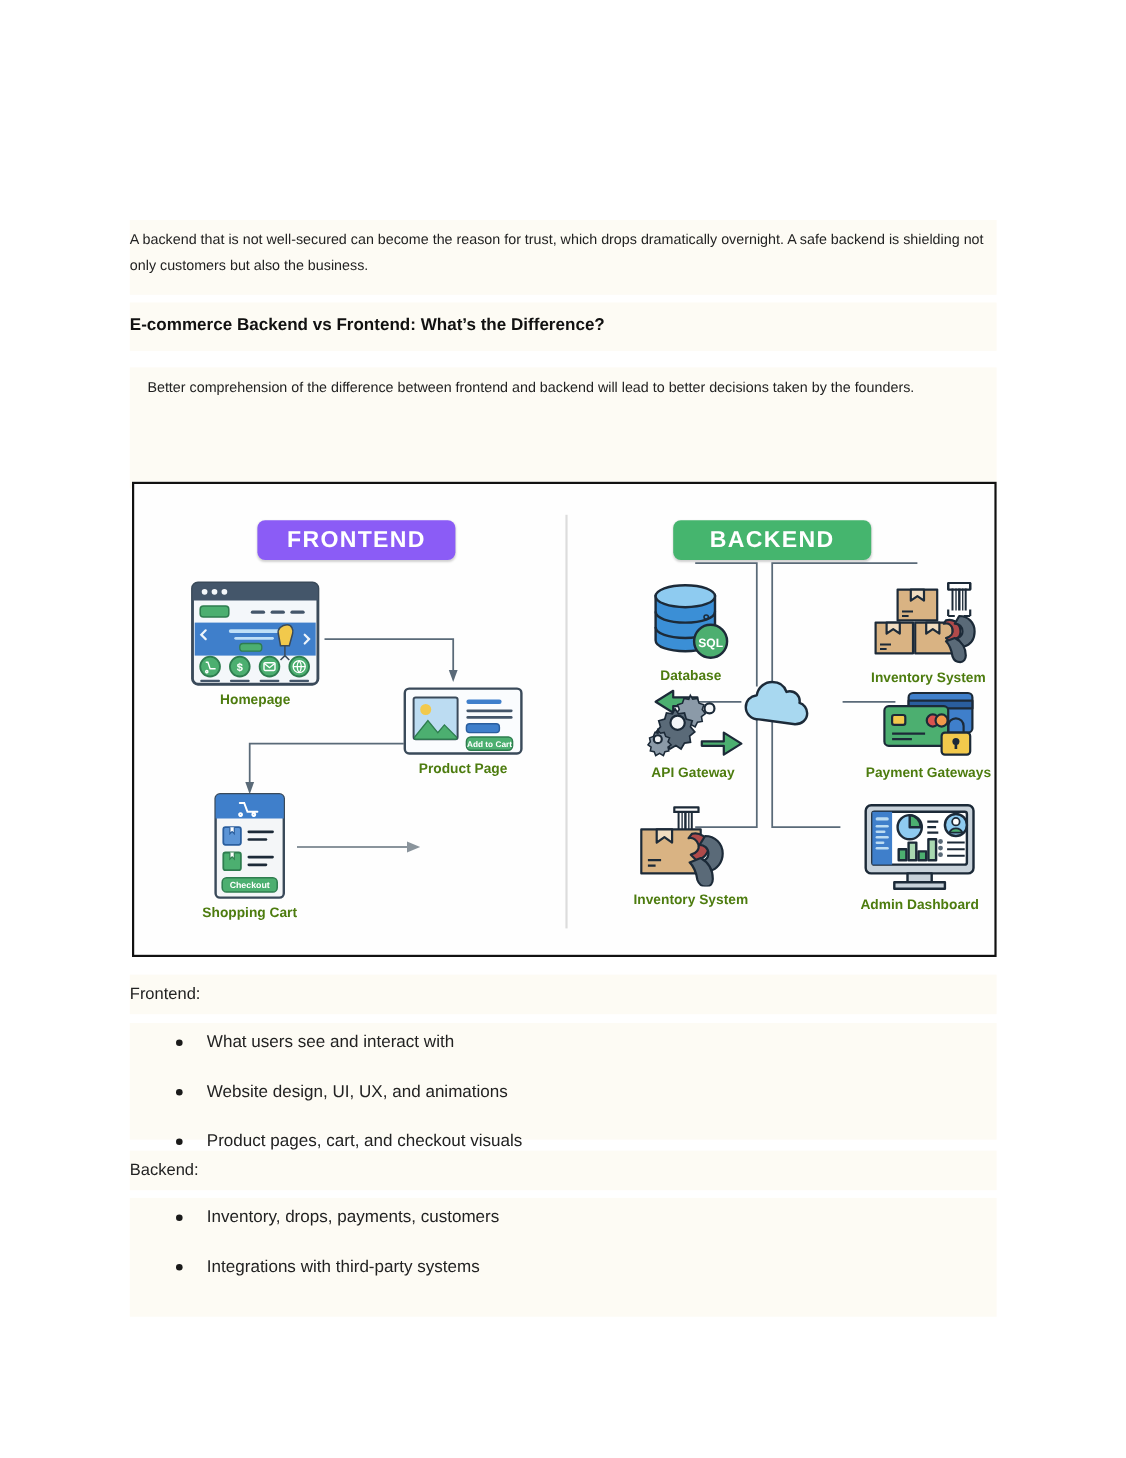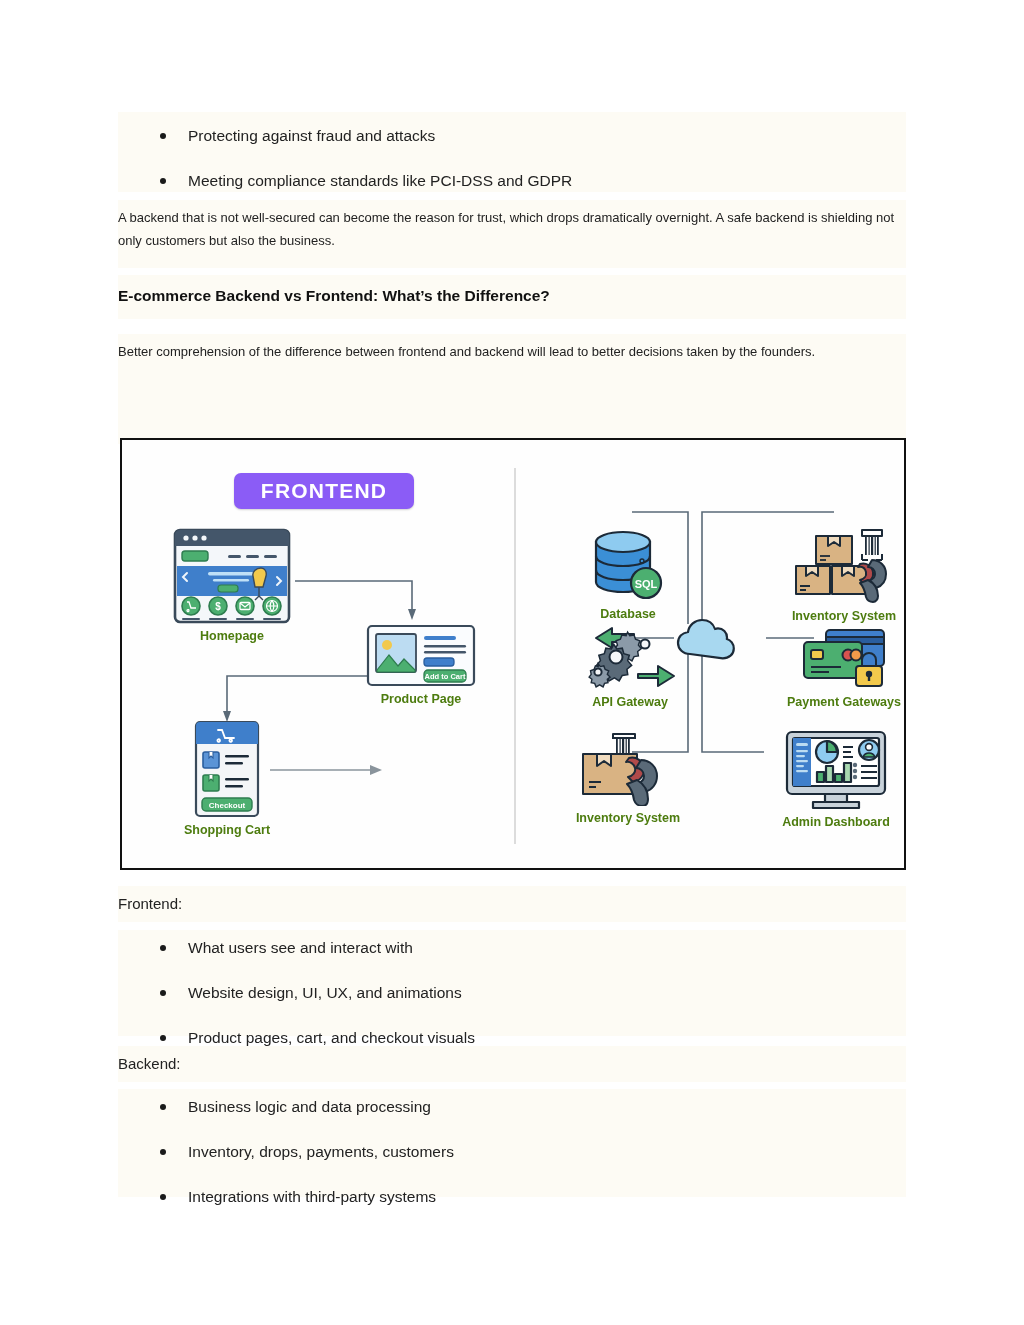--- a/index.html
+++ b/index.html
@@ -127,44 +127,39 @@
     align-items: flex-end;
     justify-content: center;
   }
   svg { display: block; }
 </style>
 </head>
 <body>
 
 <div class="page">
 
-  <div class="content tint" style="top:112px; height:80px;">
-    <ul class="bullets" style="padding-top:14px;">
-      <li>Protecting against fraud and attacks</li>
-      <li>Meeting compliance standards like PCI-DSS and GDPR</li>
-    </ul>
-  </div>
 
   <div class="content tint" style="top:200px; height:62px; padding-top:6px;">
     <p class="para" style="width:786px;">A backend that is not well-secured can become the reason for trust, which drops dramatically overnight. A safe backend is shielding not only customers but also the business.</p>
   </div>
 
   <div class="content tint" style="top:275px; height:44px;">
     <h2 class="heading" style="padding-top:11px;">E-commerce Backend vs Frontend: What’s the Difference?</h2>
   </div>
 
   <div class="content tint" style="top:334px; height:104px; padding-top:6px;">
-    <p class="para" style="width:786px;">Better comprehension of the difference between frontend and backend will lead to better decisions taken by the founders.</p>
+    <p class="para" style="width:786px;margin-left:16px;">Better comprehension of the difference between frontend and backend will lead to better decisions taken by the founders.</p>
   </div>
 
   <div class="diagram">
 
     <div class="divider"></div>
 
     <div class="badge" id="badge-frontend" style="background:#8b5cf6;">FRONTEND</div>
+    <div class="badge" id="badge-backend" style="background:#45b56e;">BACKEND</div>
 
     <svg style="position:absolute; left:0; top:0;" width="392" height="432">
 
       <path d="M 173 141 L 290 141 L 290 170" fill="none" stroke="#5a6a78" stroke-width="1.6"></path>
       <polygon points="290,180 286,169 294,169" fill="#5a6a78"></polygon>
 
       <path d="M 245 236 L 105 236 L 105 272" fill="none" stroke="#5a6a78" stroke-width="1.6"></path>
       <polygon points="105,282 101,271 109,271" fill="#5a6a78"></polygon>
 
       <path d="M 148 330 L 250 330" fill="none" stroke="#8a949c" stroke-width="1.6"></path>
@@ -447,19 +442,18 @@
       <li>Product pages, cart, and checkout visuals</li>
     </ul>
   </div>
 
   <div class="content tint" style="top:1046px; height:36px;">
     <div class="label-line" style="padding-top:8px;">Backend:</div>
   </div>
 
   <div class="content tint" style="top:1089px; height:108px;">
     <ul class="bullets" style="padding-top:8px;">
-      <li>Business logic and data processing</li>
       <li>Inventory, drops, payments, customers</li>
       <li>Integrations with third-party systems</li>
     </ul>
   </div>
 
 </div>
 
 </body></html>

